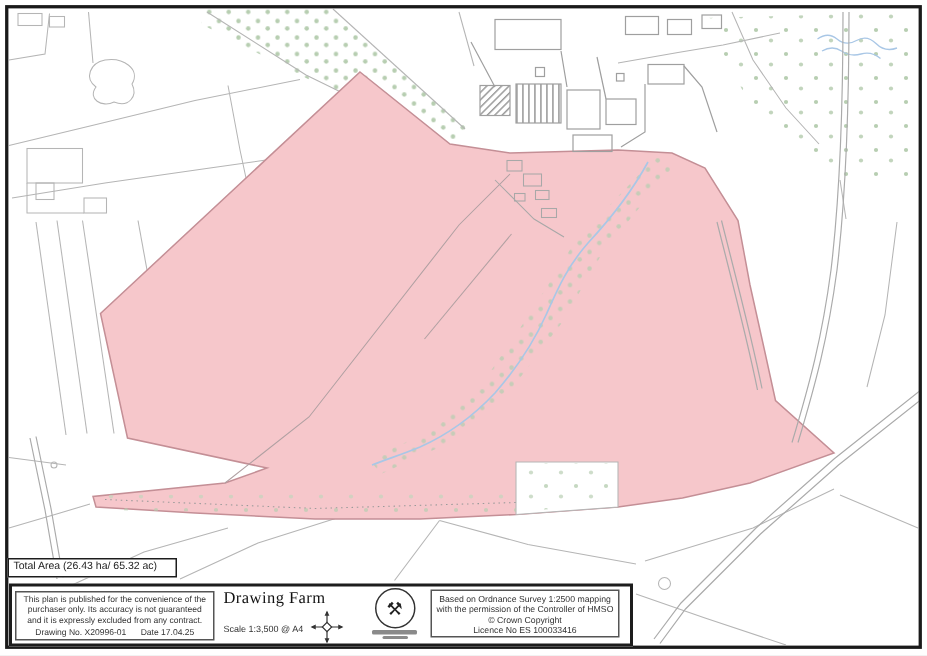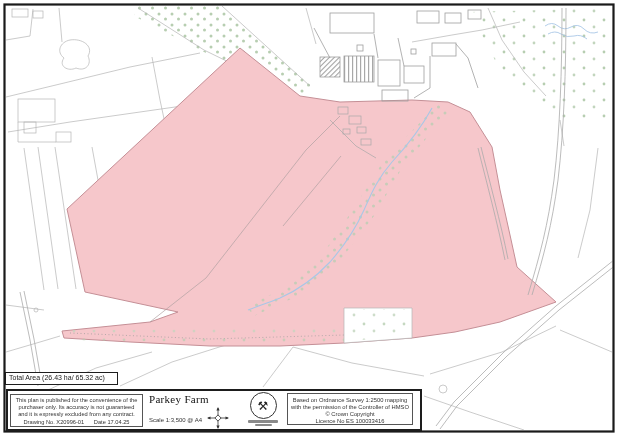--- a/index.html
+++ b/index.html
@@ -174,21 +174,21 @@
     <div id="disclaimer-box" class="overlay" data-interactable="false">
       <div data-interactable="false">This plan is published for the convenience of the</div>
       <div data-interactable="false">purchaser only. Its accuracy is not guaranteed</div>
       <div data-interactable="false">and it is expressly excluded from any contract.</div>
       <div class="disc-row" data-interactable="false">
         <span data-interactable="false">Drawing No. X20996-01</span>
         <span data-interactable="false">Date 17.04.25</span>
       </div>
     </div>
 
-    <div id="farm-title" data-interactable="false">Parkey Farm</div>
+    <div id="farm-title" data-interactable="false">Drawing Farm</div>
     <div id="scale-text" data-interactable="false">Scale 1:3,500 @ A4</div>
 
     <svg id="compass" width="22" height="22" viewBox="0 0 22 22" data-interactable="false">
       <g stroke="#333" stroke-width="0.8">
         <line x1="11" y1="1" x2="11" y2="21"></line>
         <line x1="1" y1="11" x2="21" y2="11"></line>
       </g>
       <g fill="#333">
         <polygon points="11,0 9.4,3.5 12.6,3.5"></polygon>
         <polygon points="11,22 9.4,18.5 12.6,18.5"></polygon>

